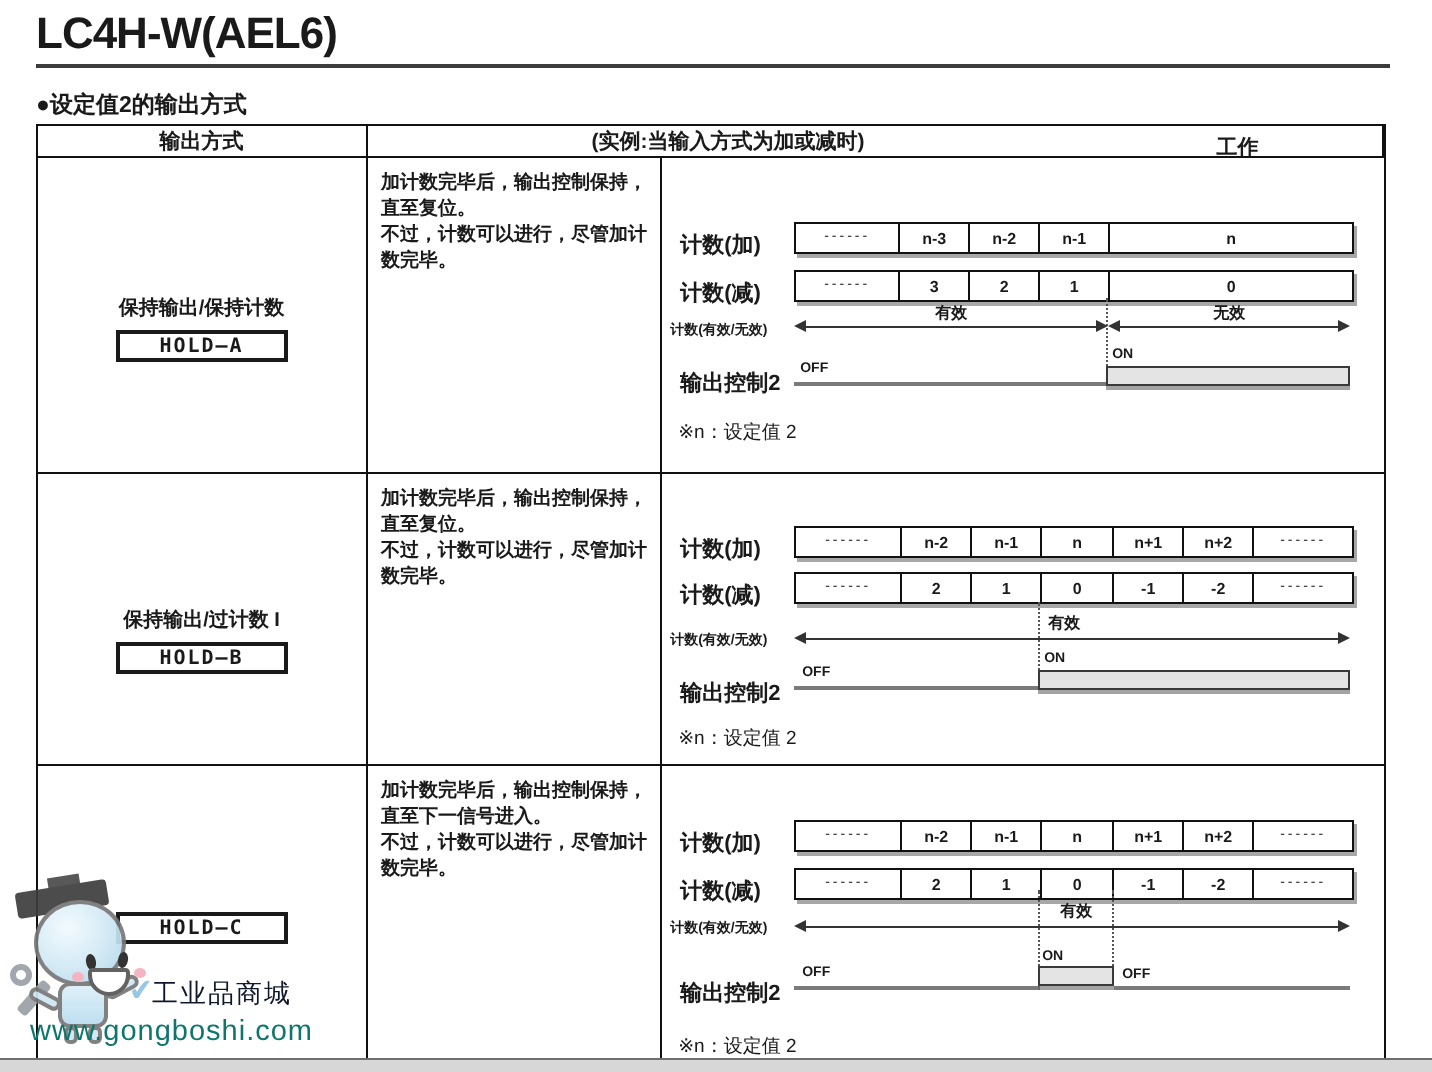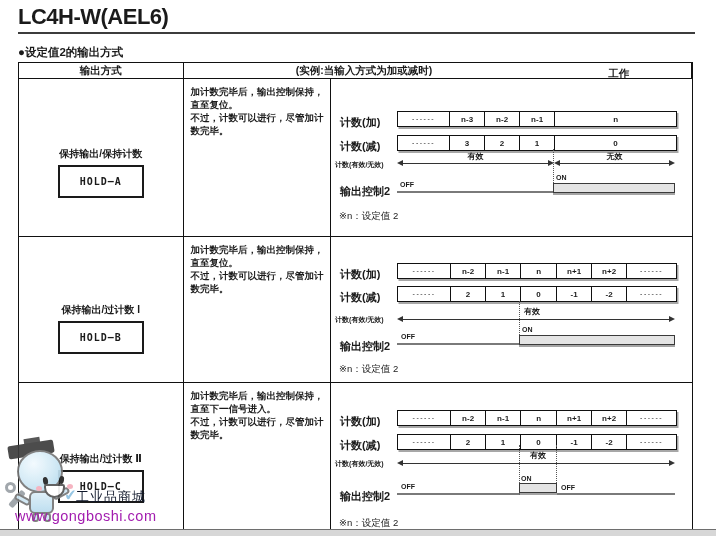--- a/index.html
+++ b/index.html
@@ -20,21 +20,21 @@
   .trow + .trow { border-top:1px solid #111; }
   .c1 { width:165px; border-right:1px solid #111; position:relative; }
   .c2 { width:148px; border-right:1px solid #111; padding:6px 5px 0 7px; }
   .c3 { width:362px; position:relative; }
   .r1 { height:157px; } .r2 { height:146px; } .r3 { height:155px; }
 
   
   .mode-wrap { position:absolute; width:100%; text-align:center; }
   .r1 .mode-wrap { top:68px; } .r2 .mode-wrap { top:66px; } .r3 .mode-wrap { top:69px; }
   .mode-label { font-size:10px; font-weight:600; }
-  .mode-box { margin:4px auto 0; width:86px; height:33px; border:2px solid #1a1a1a;
+  .mode-box { margin:4px auto 0; width:86px; height:16px; border:2px solid #1a1a1a;
     font-family:"DejaVu Sans Mono","Liberation Mono",monospace; font-weight:700; font-size:10px;
     letter-spacing:1px; display:flex; align-items:center; justify-content:center; background:#fff; }
 
   
   .work p { font-size:9.5px; font-weight:600; line-height:13px; }
 
   
   .diagram { position:relative; width:100%; height:100%; }
   .dlabel { position:absolute; font-size:11px; font-weight:600; white-space:nowrap; }
   .dlabel-long { font-size:7px; }
@@ -123,21 +123,21 @@
     border:2px solid #777; border-radius:4px; transform:rotate(-28deg); }
   .leg { position:absolute; width:7px; height:9px; background:#cfe7f4; border:2px solid #777; border-radius:3px; }
   .leg.l { left:26px; top:75px; } .leg.r { left:38px; top:75px; }
   .wrench-bar { position:absolute; left:1px; top:58px; width:20px; height:6px; background:#9aa0a6;
     transform:rotate(-48deg); border-radius:2px; }
   .wrench-ring { position:absolute; left:-1px; top:44px; width:11px; height:11px; border:3px solid #9aa0a6;
     border-radius:50%; }
   .swoosh { position:absolute; left:58px; top:48px; width:16px; height:12px; color:#8fc3e3;
     font-size:15px; font-weight:700; transform:rotate(-5deg); }
   .brand { position:absolute; left:76px; top:488px; font-size:13px; color:#0f172a; z-index:5; letter-spacing:1px; }
-  .url { position:absolute; left:15px; top:508px; font-size:14.5px; color:#a21caf; z-index:5; letter-spacing:.5px; }
+  .url { position:absolute; left:15px; top:508px; font-size:14.5px; color:#0f766e; z-index:5; letter-spacing:.5px; }
 
   
   .bottom-strip { position:absolute; left:0; top:529px; width:716px; height:7px;
     background:#d7d7d7; border-top:1px solid #6e6e6e; z-index:6; }
 </style>
 </head>
 <body>
 
 <div class="page">
 
@@ -253,21 +253,20 @@
           <span class="slabel off-label">OFF</span>
           <span class="slabel on-label">ON</span>
           <span class="note">※n：设定值 2</span>
         </div>
       </div>
     </div>
 
     <div class="trow r3">
       <div class="c1">
         <div class="mode-wrap">
-          <div class="mode-label">保持输出/过计数 Ⅱ</div>
           <div class="mode-box">HOLD—C</div>
         </div>
       </div>
       <div class="c2 work">
         <p>加计数完毕后，输出控制保持，直至下一信号进入。</p>
         <p>不过，计数可以进行，尽管加计数完毕。</p>
       </div>
       <div class="c3">
         <div class="diagram">
           <span class="dlabel lbl-up">计数(加)</span>

